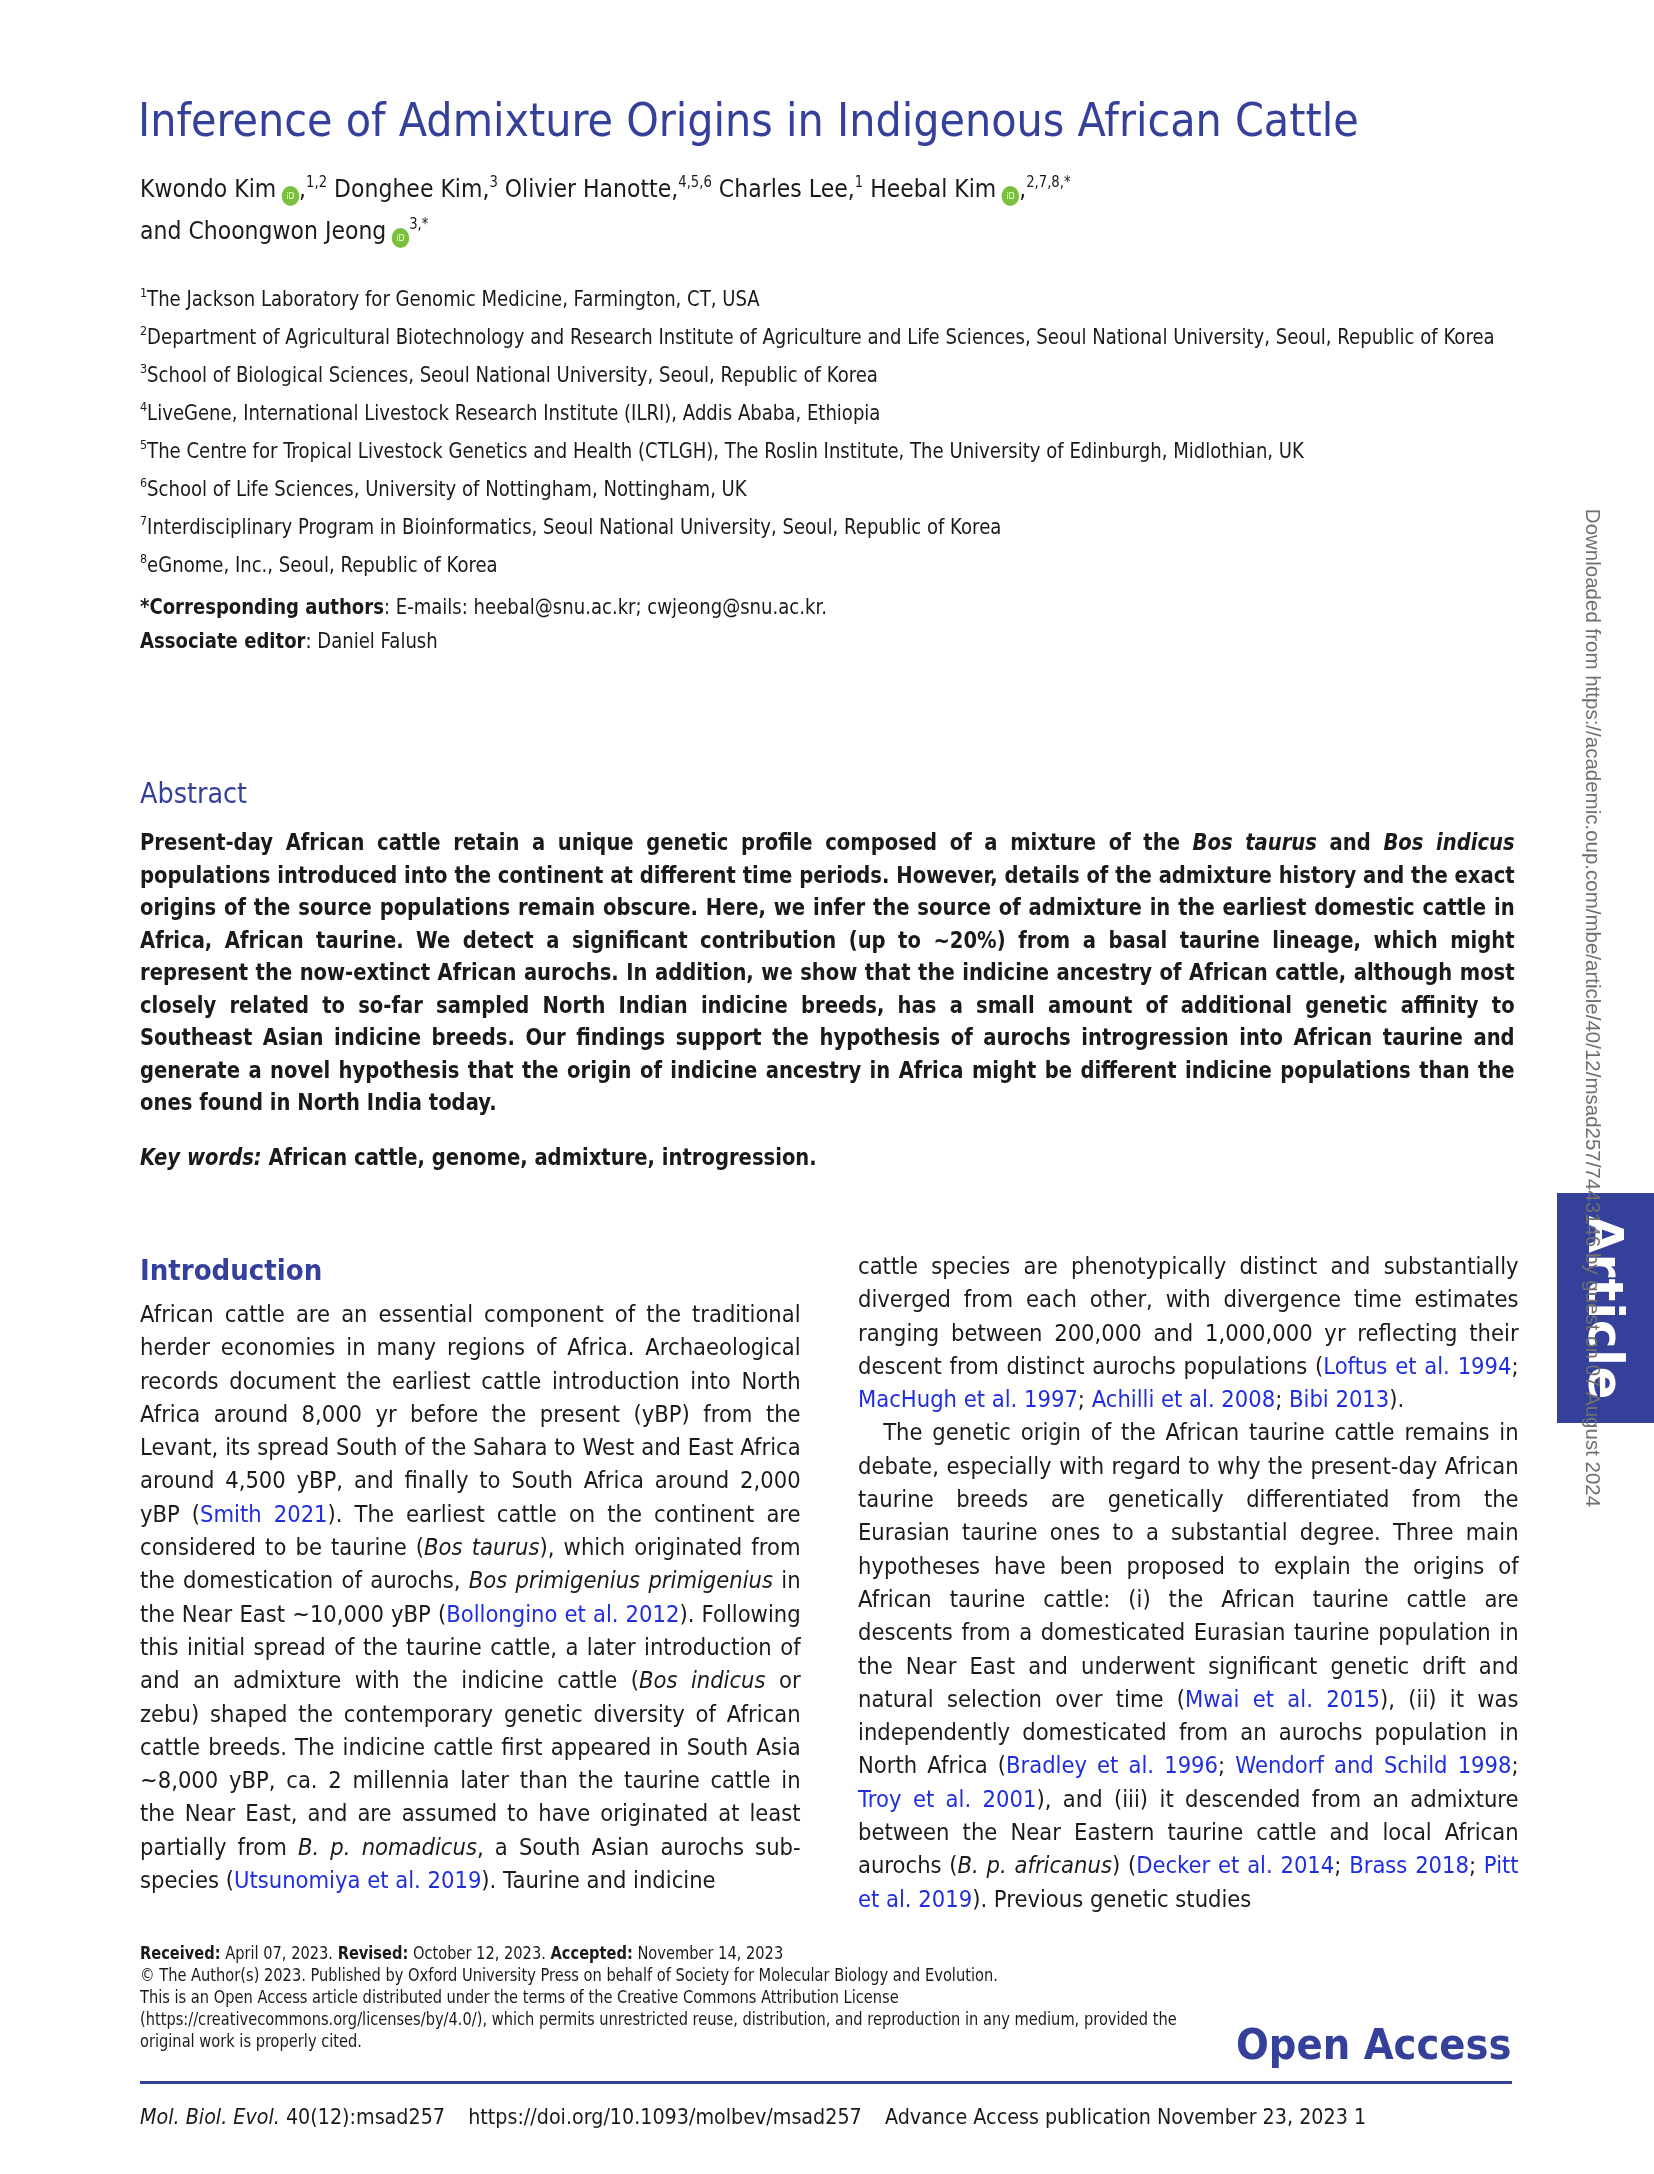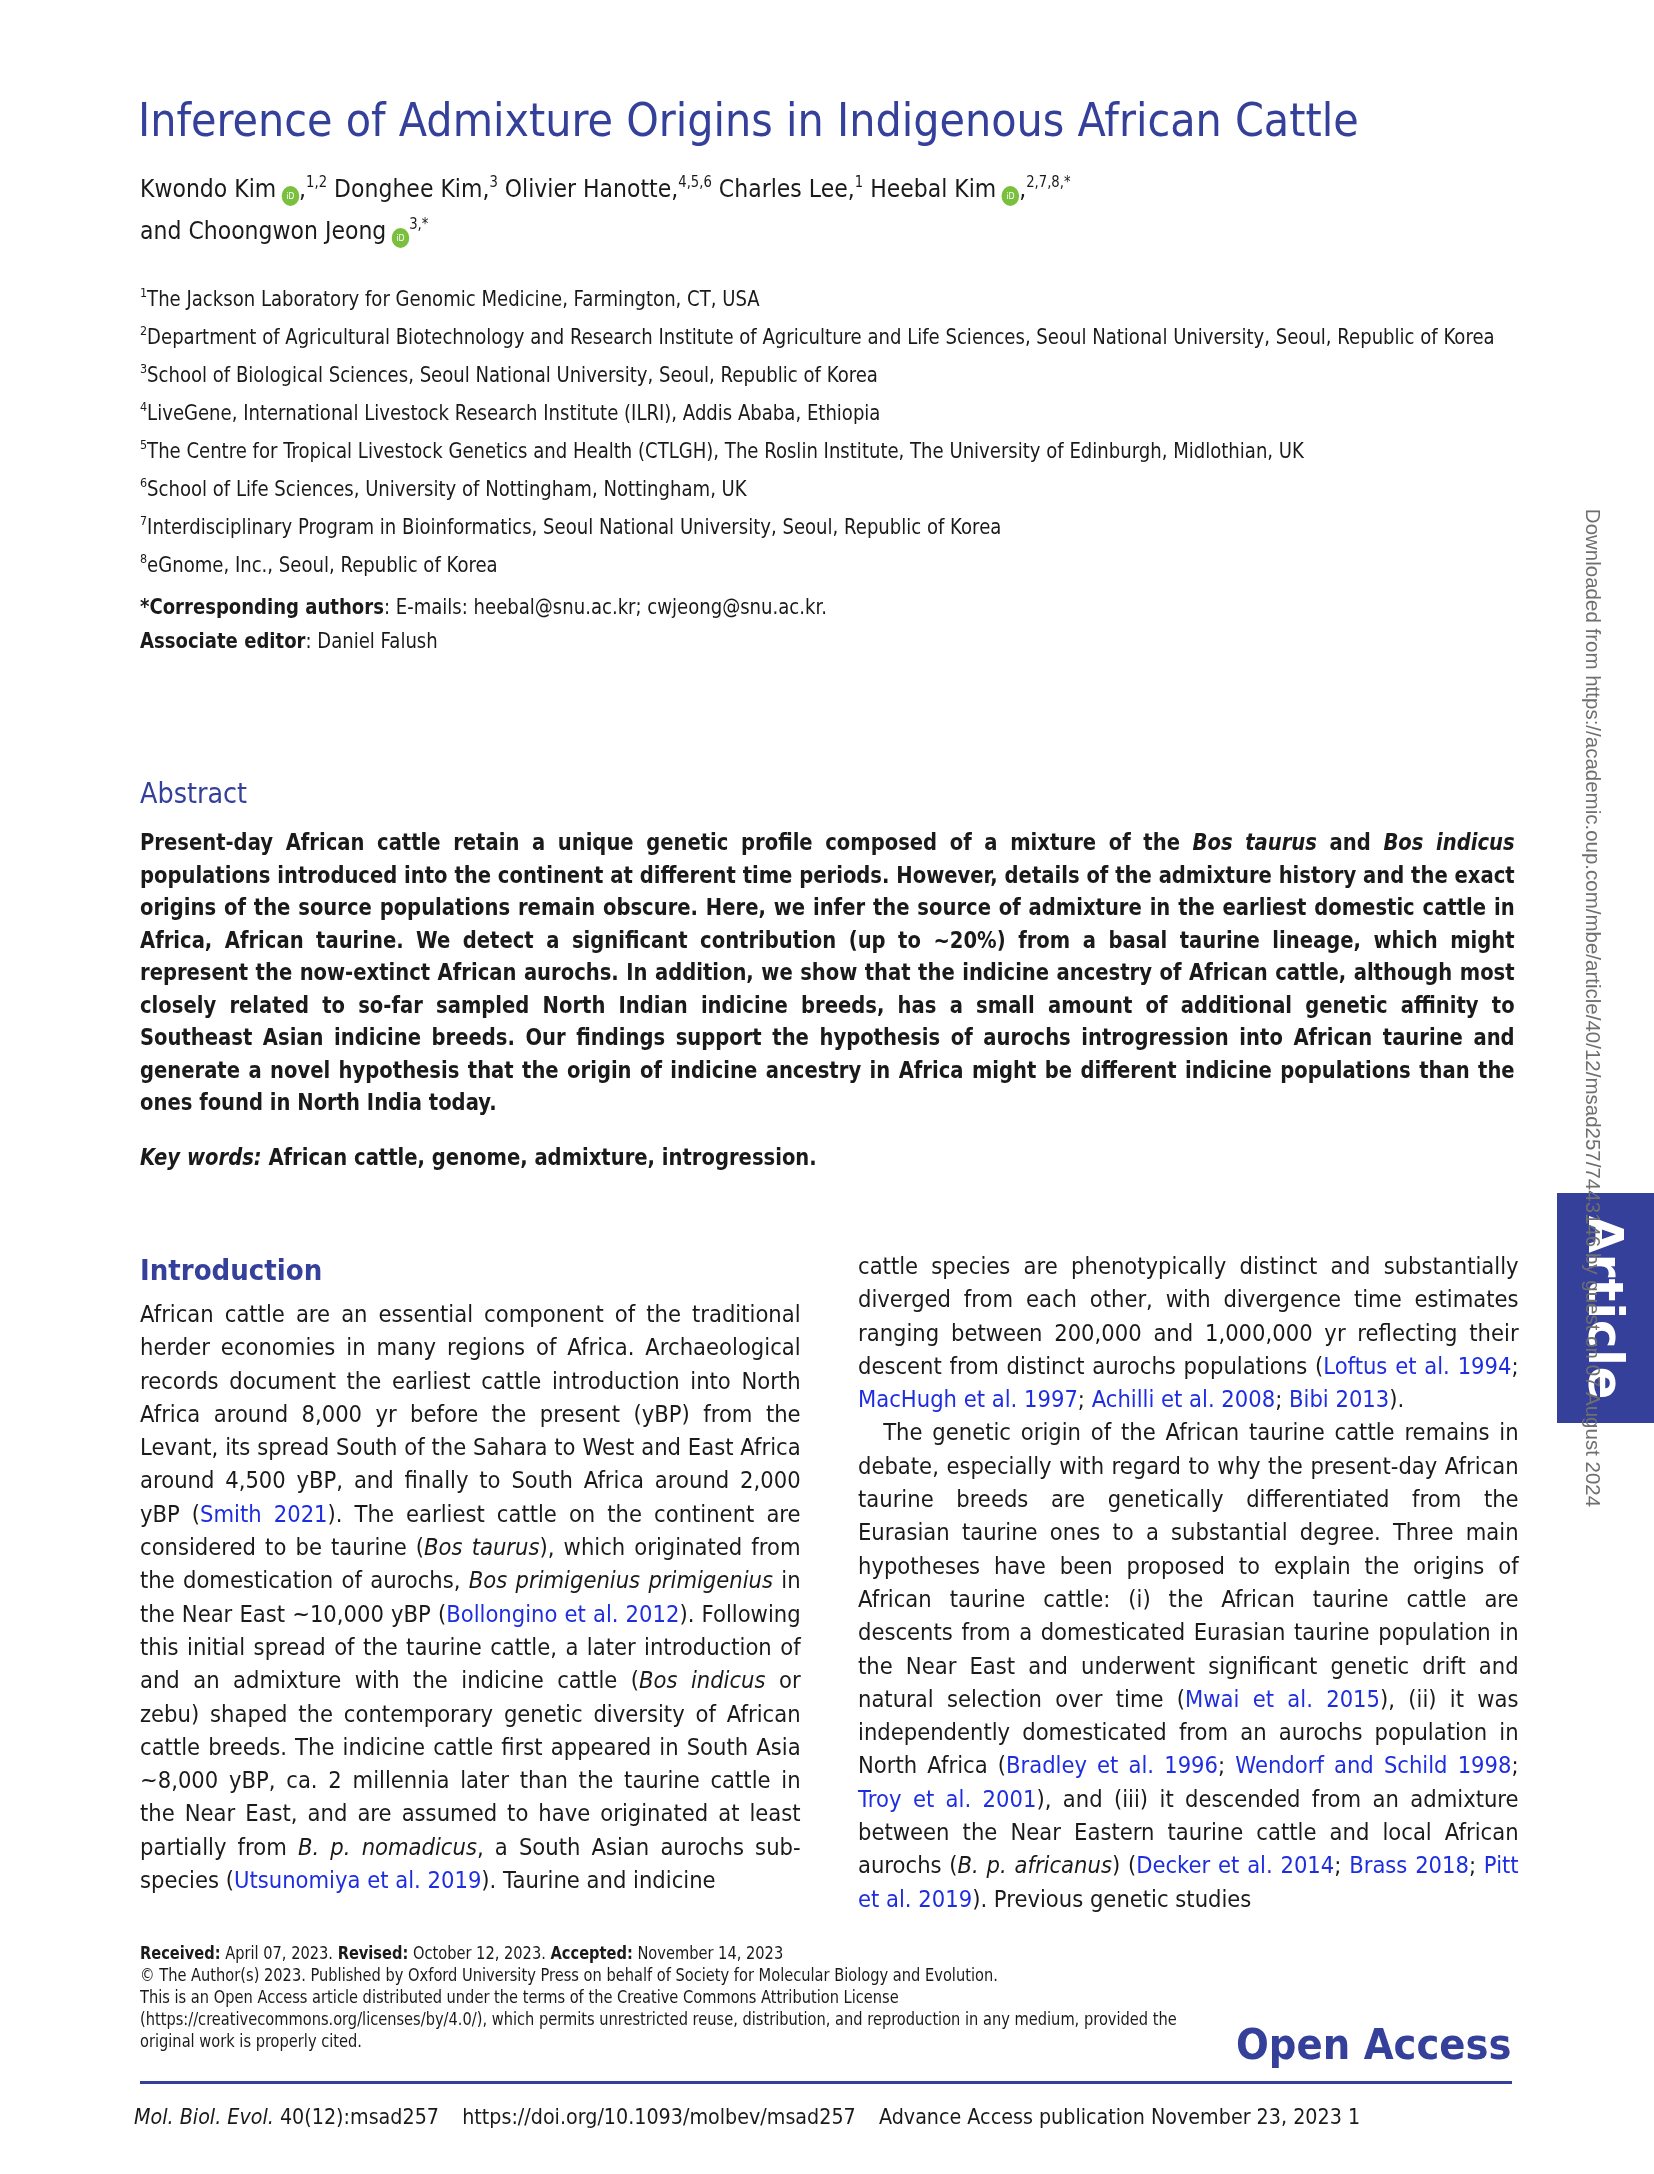--- a/index.html
+++ b/index.html
@@ -82,21 +82,21 @@
     position: absolute; right: 142px; top: 2020px; font-size: 42px; font-weight: 700;
     color: #34409a; font-family: "DejaVu Sans", sans-serif; transform: scaleX(0.92); transform-origin: right top;
     white-space: nowrap;
   }
   .rule {
     position: absolute; left: 140px; top: 2081px; width: 1372px; height: 3px; background: #34409a;
   }
   .running-foot {
     position: absolute; left: 140px; top: 2104px; width: 1372px;
     font-size: 21.5px; color: #1a1a1a; font-family: "DejaVu Sans", sans-serif;
-    display: flex; justify-content: flex-end; white-space: nowrap;
+    display: flex; justify-content: flex-start; white-space: nowrap;
   }
   .running-foot .inner {
     display: inline-block; transform: scaleX(0.89); transform-origin: left top; width: 1540px;
   }
   .running-foot span.gap { display: inline-block; width: 26px; }
 
   .side-band {
     position: absolute; left: 1557px; top: 1193px; width: 97px; height: 230px; background: #34409a;
   }
   .side-article {

